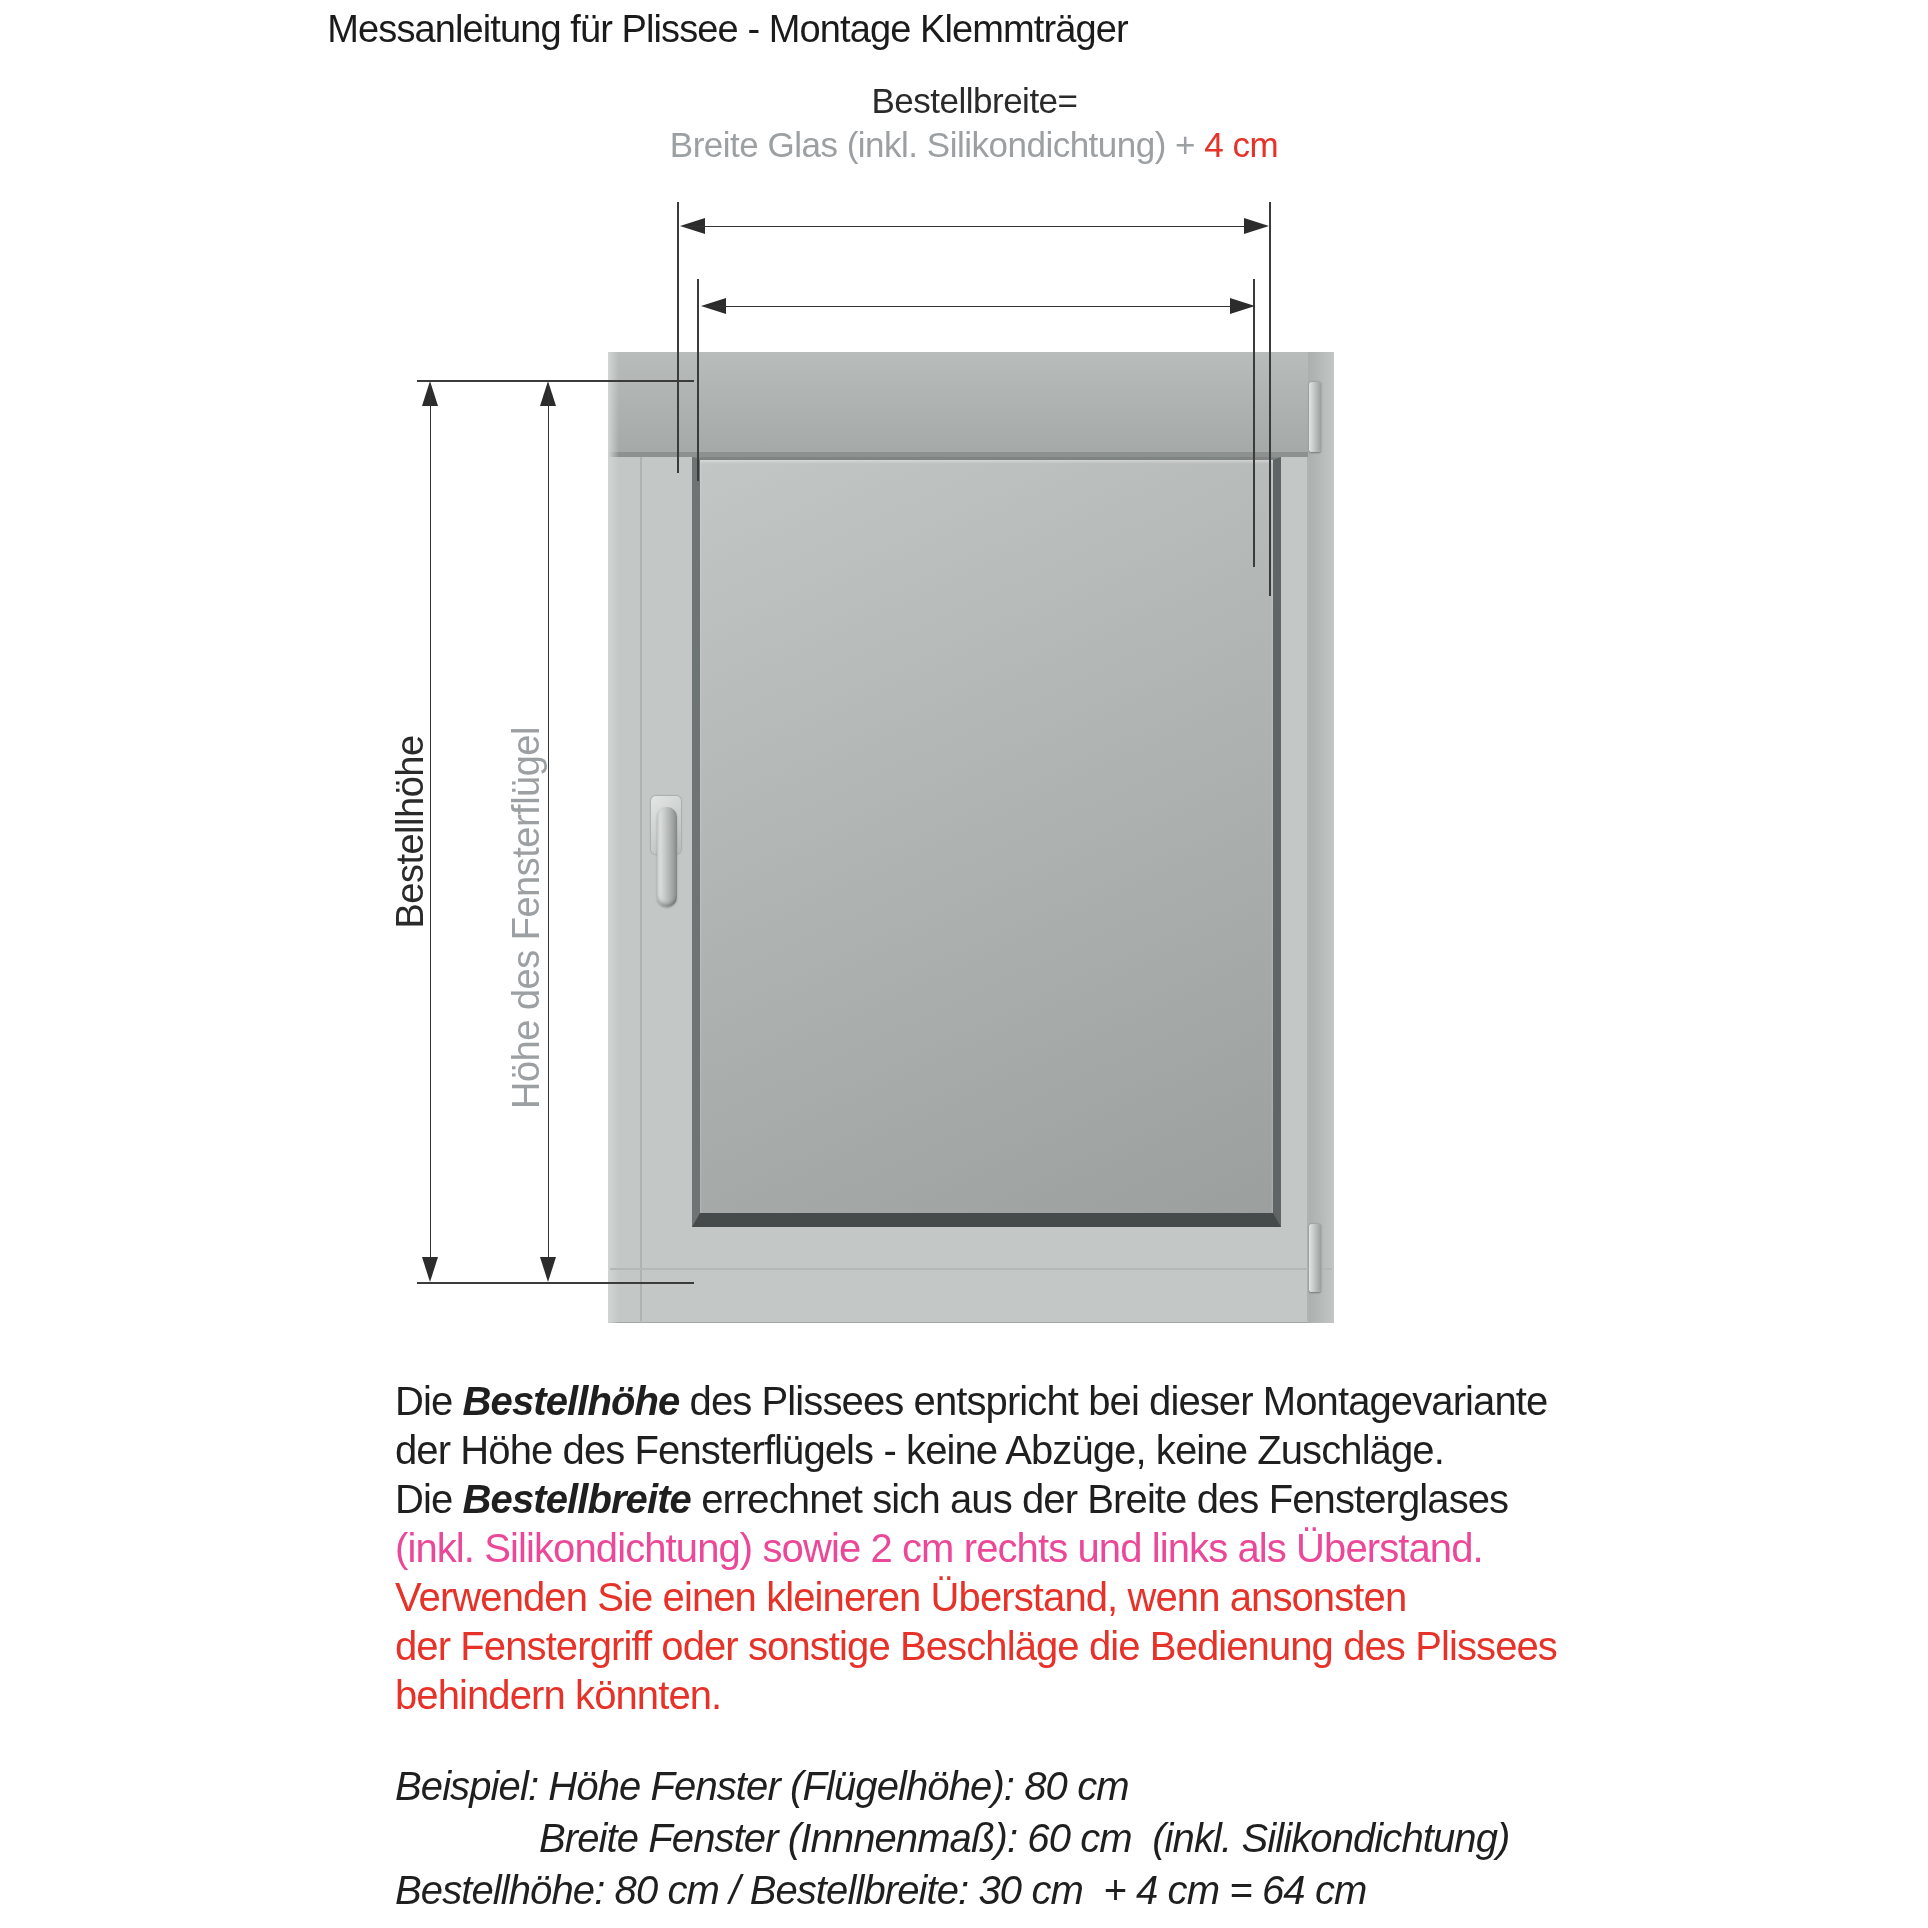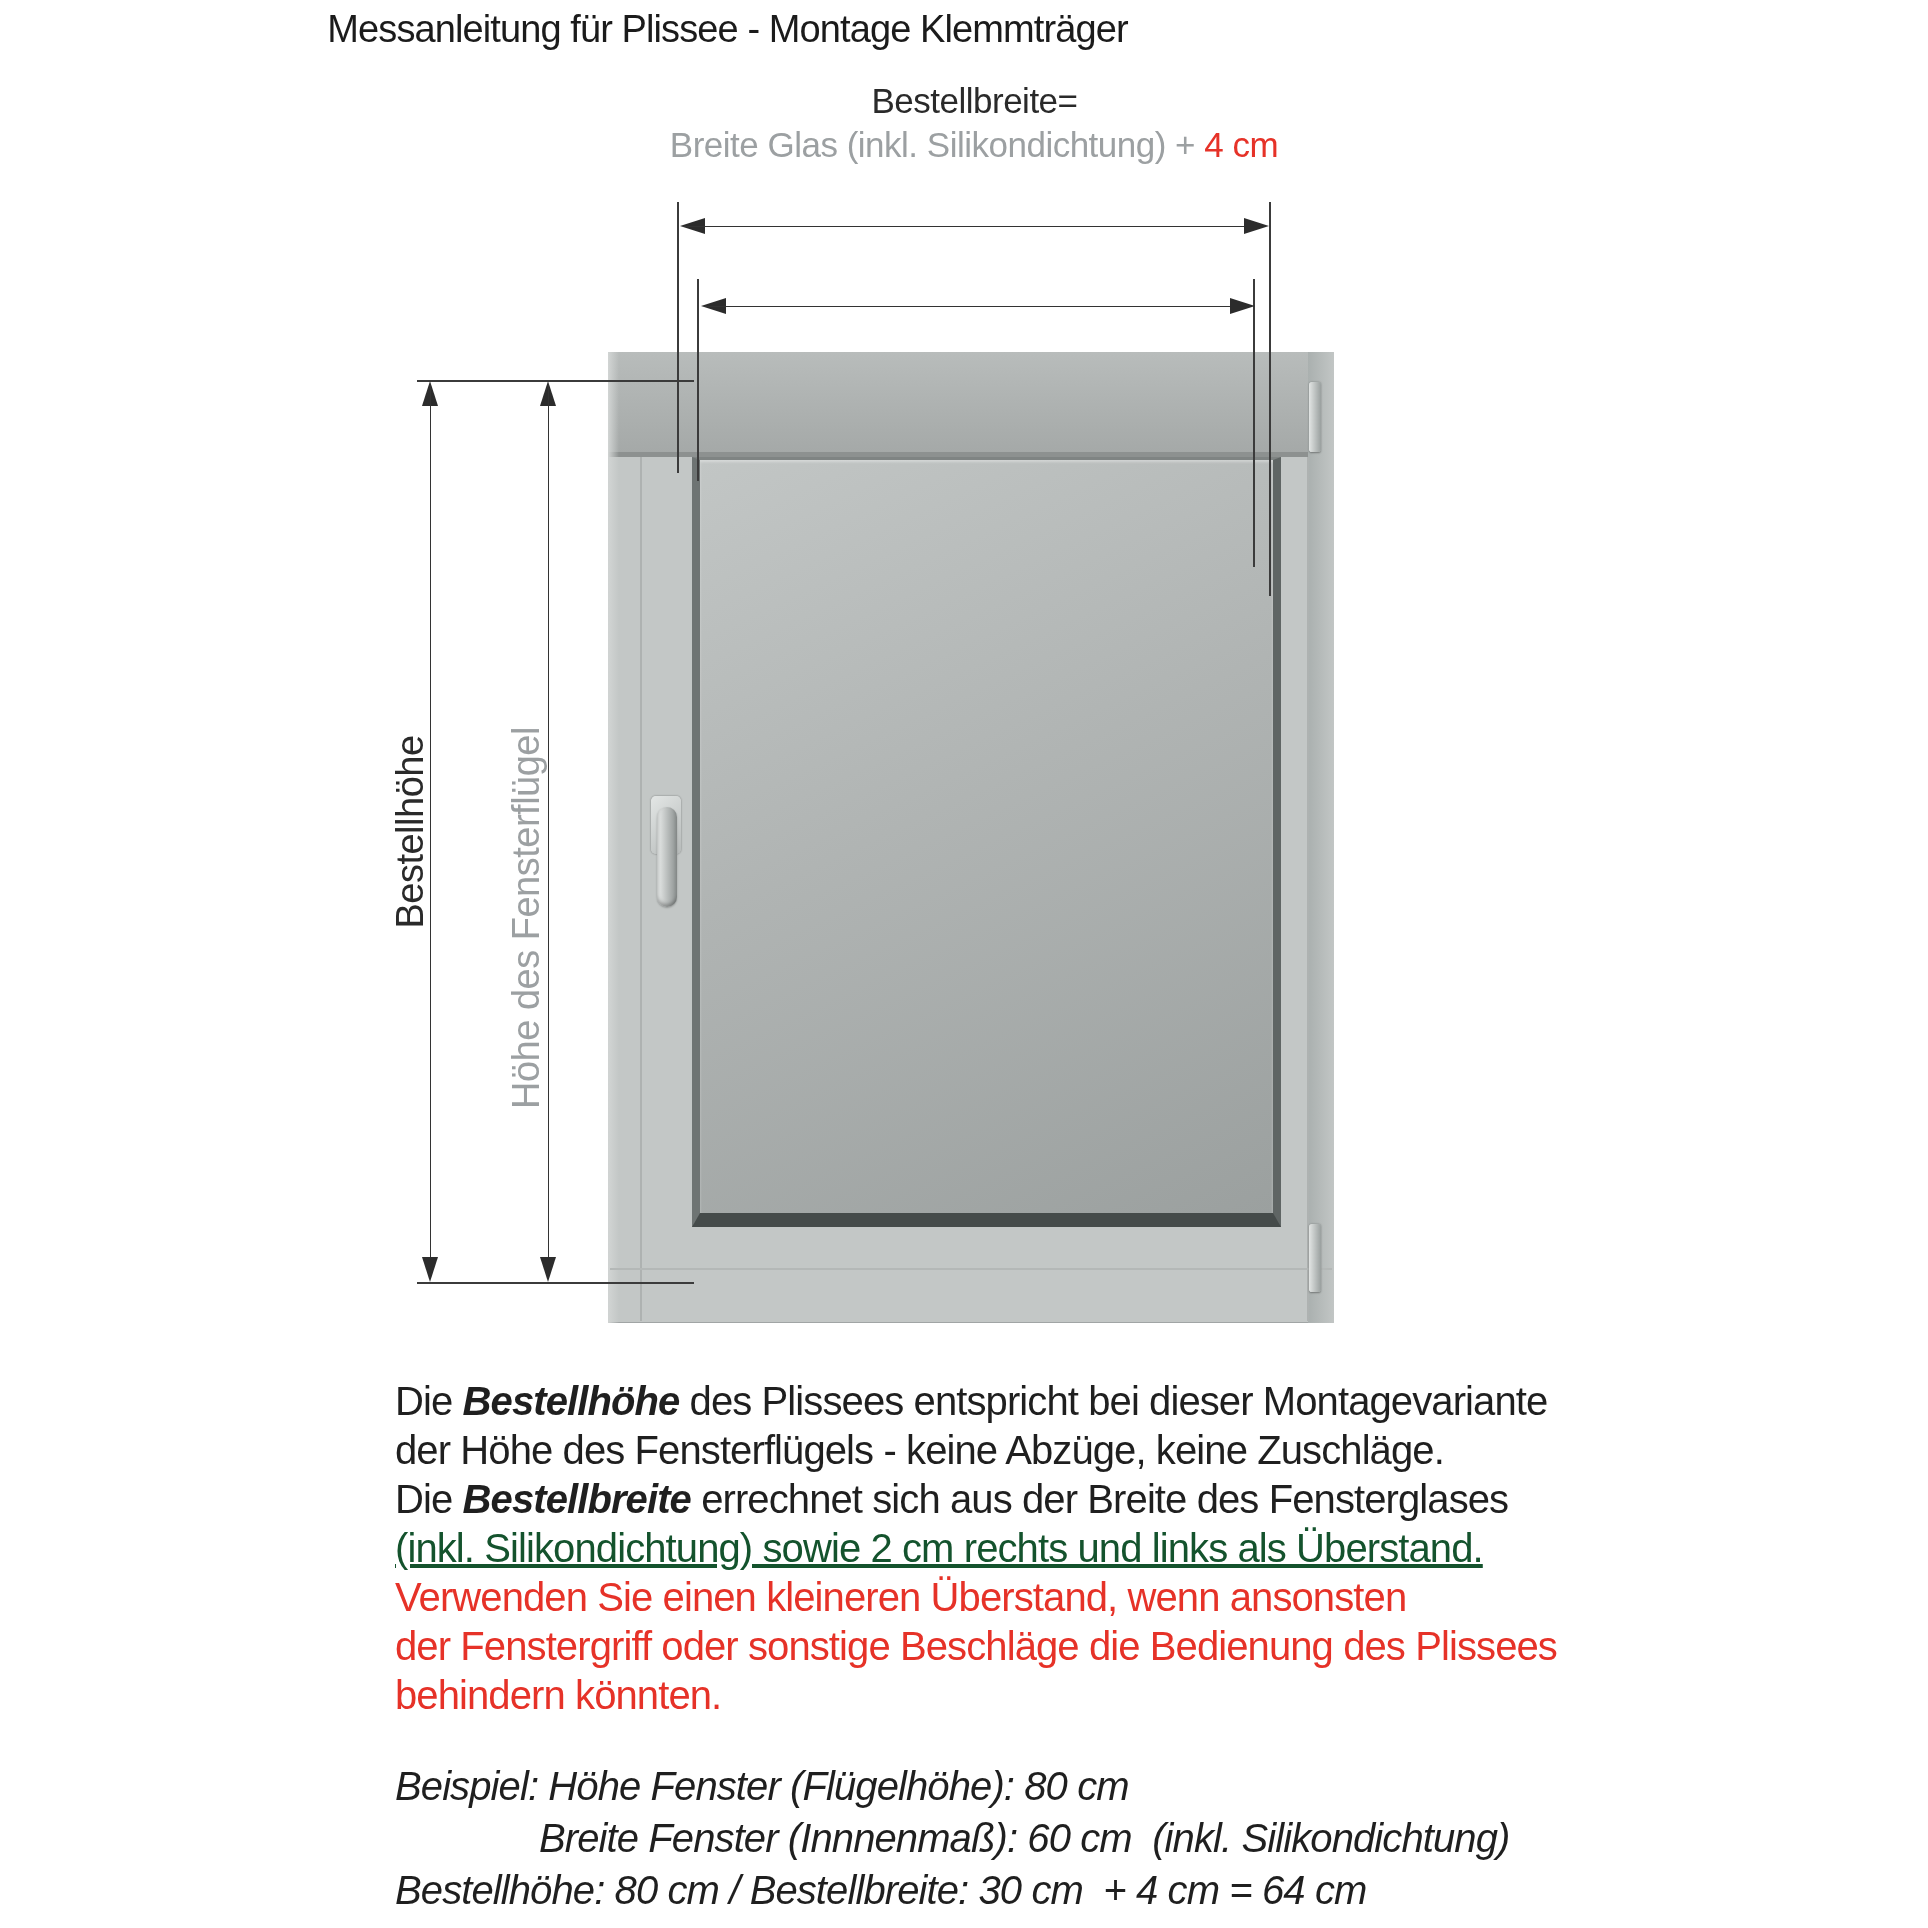--- a/index.html
+++ b/index.html
@@ -106,21 +106,21 @@
     <div class="ah-d"></div>
   </div>
 
   <div class="abs rot-label lbl-black" style="left:144px;top:813px;width:527px;height:38px;">Bestellhöhe</div>
   <div class="abs rot-label lbl-gray" style="left:260px;top:899px;width:527px;height:38px;">Höhe des Fensterflügel</div>
 
   <div class="abs para">
       <div class="tline" style="color: rgb(31, 31, 31);"><span>Die </span><span class="seg-bi">Bestellhöhe</span><span> des Plissees entspricht bei dieser Montagevariante</span></div>
       <div class="tline" style="color: rgb(31, 31, 31);"><span>der Höhe des Fensterflügels - keine Abzüge, keine Zuschläge.</span></div>
       <div class="tline" style="color: rgb(31, 31, 31);"><span>Die </span><span class="seg-bi">Bestellbreite</span><span> errechnet sich aus der Breite des Fensterglases</span></div>
-      <div class="tline" style="color: #14532d; text-decoration: underline;"><span>(inkl. Silikondichtung) sowie 2 cm rechts und links als Überstand.</span></div>
+      <div class="tline" style="color: #ec4899;"><span>(inkl. Silikondichtung) sowie 2 cm rechts und links als Überstand.</span></div>
       <div class="tline" style="color: rgb(230, 50, 40);"><span>Verwenden Sie einen kleineren Überstand, wenn ansonsten</span></div>
       <div class="tline" style="color: rgb(230, 50, 40);"><span>der Fenstergriff oder sonstige Beschläge die Bedienung des Plissees</span></div>
       <div class="tline" style="color: rgb(230, 50, 40);"><span>behindern könnten.</span></div>
     </div>
   <div class="abs example">
       <div class="tline" style="color: rgb(31, 31, 31);"><span>Beispiel: Höhe Fenster (Flügelhöhe): 80 cm</span></div>
       <div class="tline" style="color: rgb(31, 31, 31); padding-left: 144px;"><span>Breite Fenster (Innnenmaß): 60 cm  (inkl. Silikondichtung)</span></div>
       <div class="tline" style="color: rgb(31, 31, 31);"><span>Bestellhöhe: 80 cm / Bestellbreite: 30 cm  + 4 cm = 64 cm</span></div>
     </div>
 

